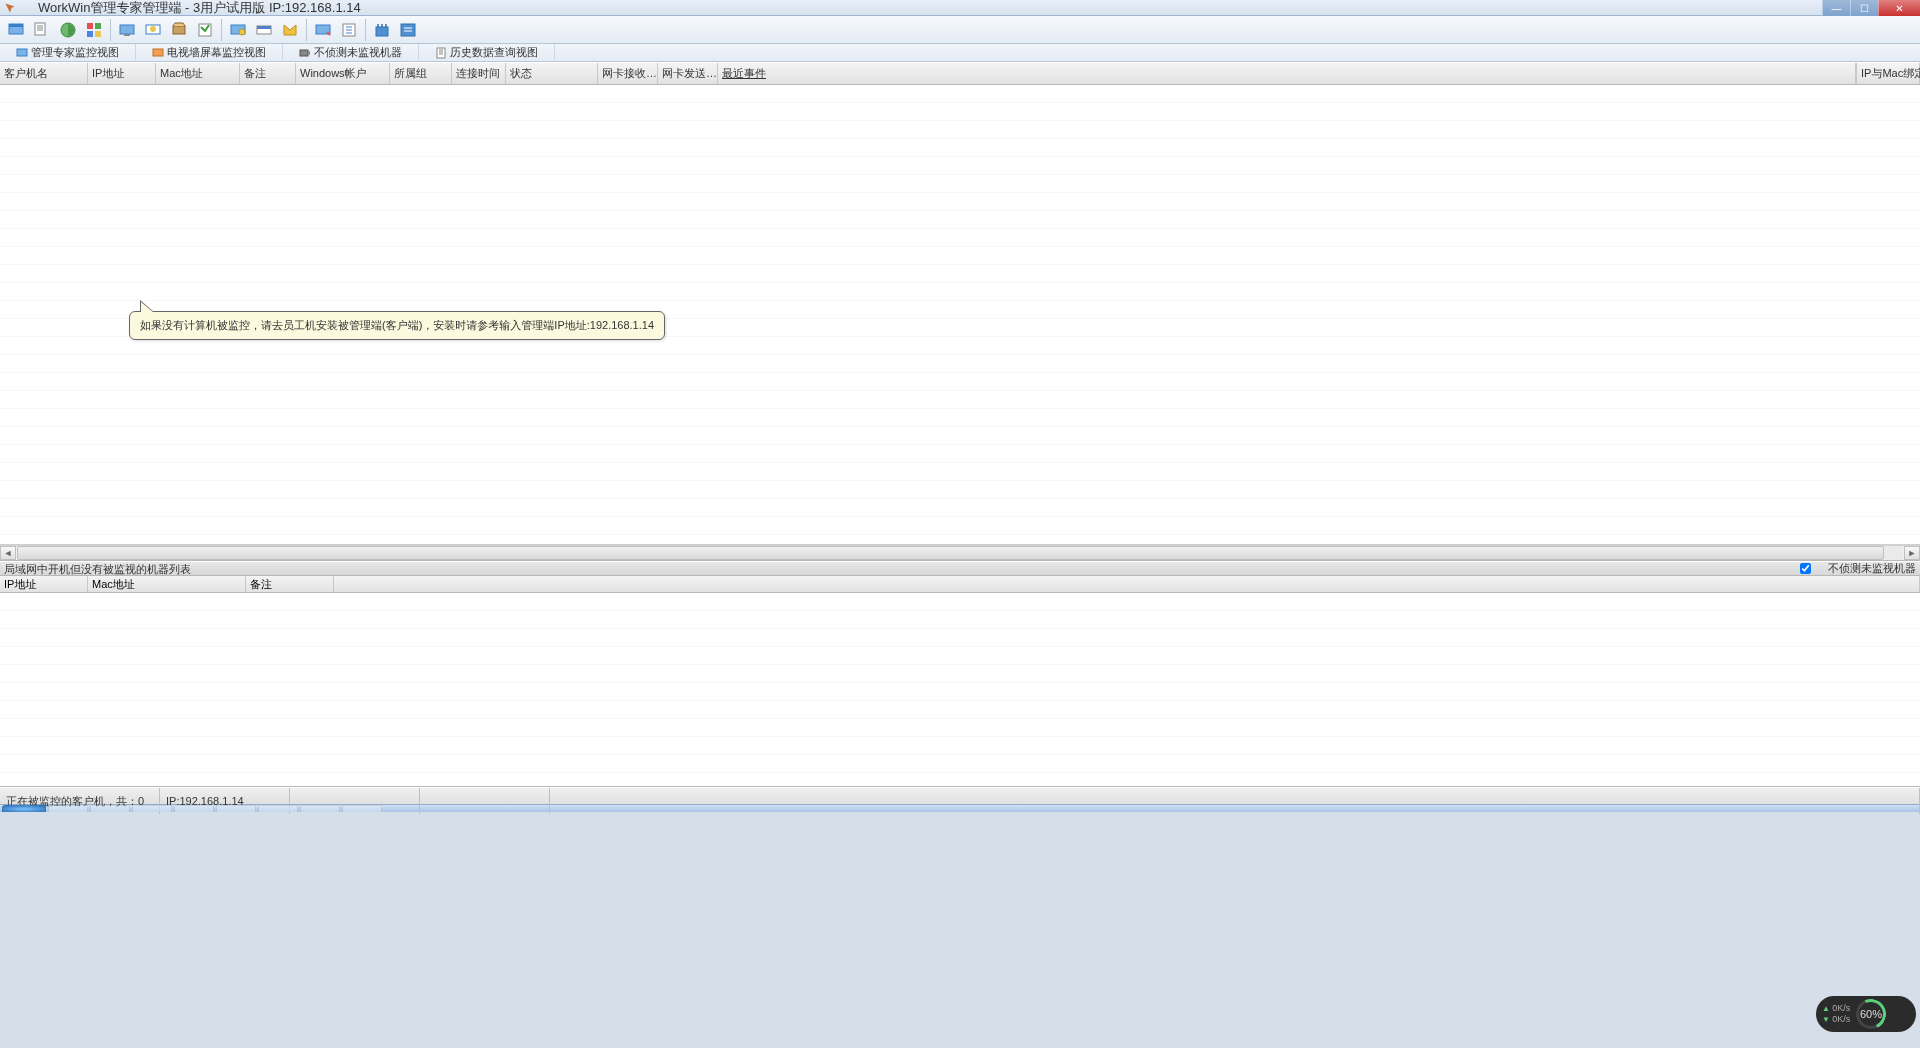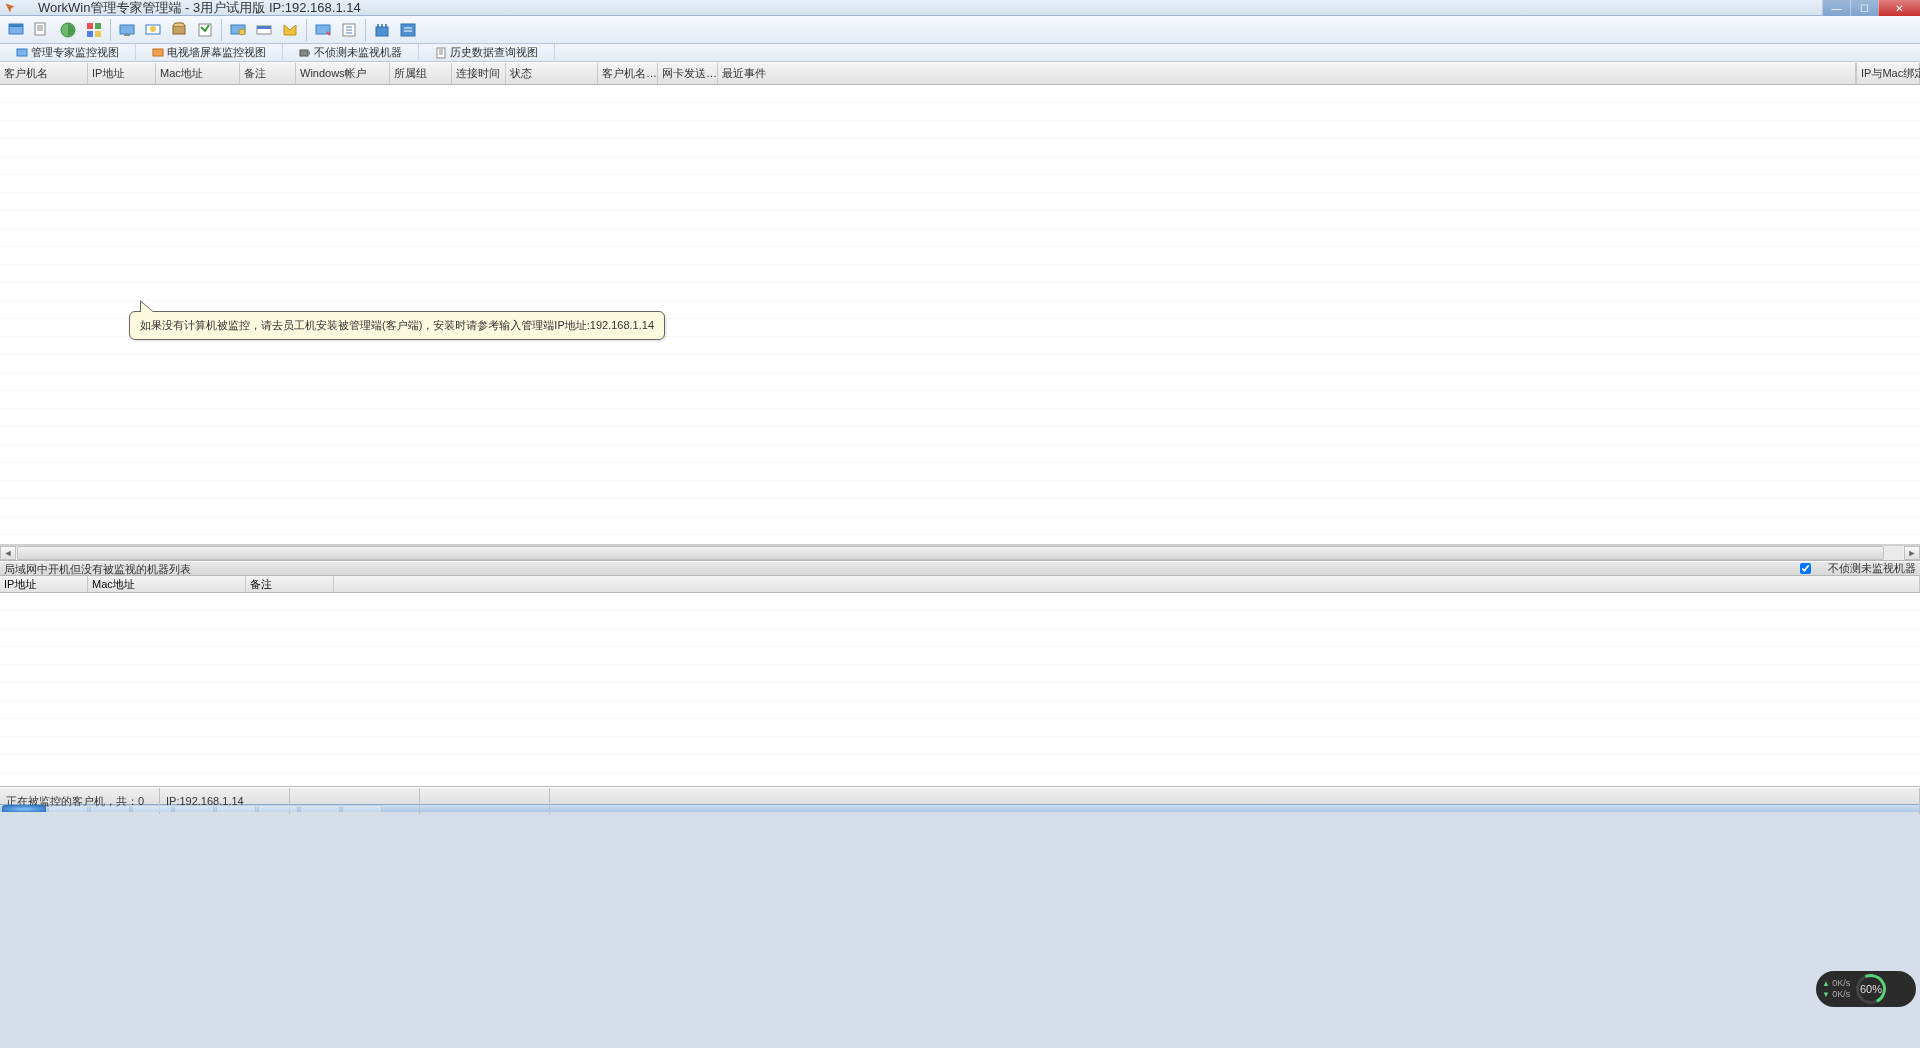--- a/index.html
+++ b/index.html
@@ -93,21 +93,21 @@
   display: flex;
   font-size: 11px;
   color: #333;
 }
 .gh-cell {
   border-right: 1px solid #c8c8c8;
   padding: 1px 4px;
   display:flex; align-items:center;
   white-space: nowrap;
 }
-.gh-flex { flex:1; }
+.gh-flex { flex:1;text-decoration:underline; }
 .gh-right {
   border-left: 1px solid #c8c8c8;
 }
 
 
 .grid-body {
   height: 460px;
   background: #fff;
   position: relative;
   border-bottom: 1px solid #d0d0d0;
@@ -232,21 +232,21 @@
 .taskbar-item.start {
   width:44px;
   background: radial-gradient(ellipse at center, #6fb3f0 20%, #3a7ec8 80%);
   border-radius:3px 3px 0 0;
 }
 
 
 .netwidget {
   position: absolute;
   right: 4px;
-  bottom: 41px;
+  bottom: 16px;
   width: 100px;
   height: 36px;
   background: #2b2b2b;
   border-radius: 18px;
   display: flex;
   align-items: center;
   color: #aaa;
   font-size: 9px;
   padding: 0 6px;
   gap:6px;
@@ -410,21 +410,21 @@
 
 <div class="grid-header">
   <div class="gh-cell" style="width:88px">客户机名</div>
   <div class="gh-cell" style="width:68px">IP地址</div>
   <div class="gh-cell" style="width:84px">Mac地址</div>
   <div class="gh-cell" style="width:56px">备注</div>
   <div class="gh-cell" style="width:94px">Windows帐户</div>
   <div class="gh-cell" style="width:62px">所属组</div>
   <div class="gh-cell" style="width:54px">连接时间</div>
   <div class="gh-cell" style="width:92px">状态</div>
-  <div class="gh-cell" style="width:60px">客户机名…</div>
+  <div class="gh-cell" style="width:60px">网卡接收…</div>
   <div class="gh-cell" style="width:60px">网卡发送…</div>
   <div class="gh-cell gh-flex">最近事件</div>
   <div class="gh-cell gh-right" style="width:64px">IP与Mac绑定</div>
 </div>
 
 <div class="grid-body">
   <div class="balloon">
     <span>如果没有计算机被监控，请去员工机安装被管理端(客户端)，安装时请参考输入管理端IP地址:192.168.1.14</span>
   </div>
 </div>

